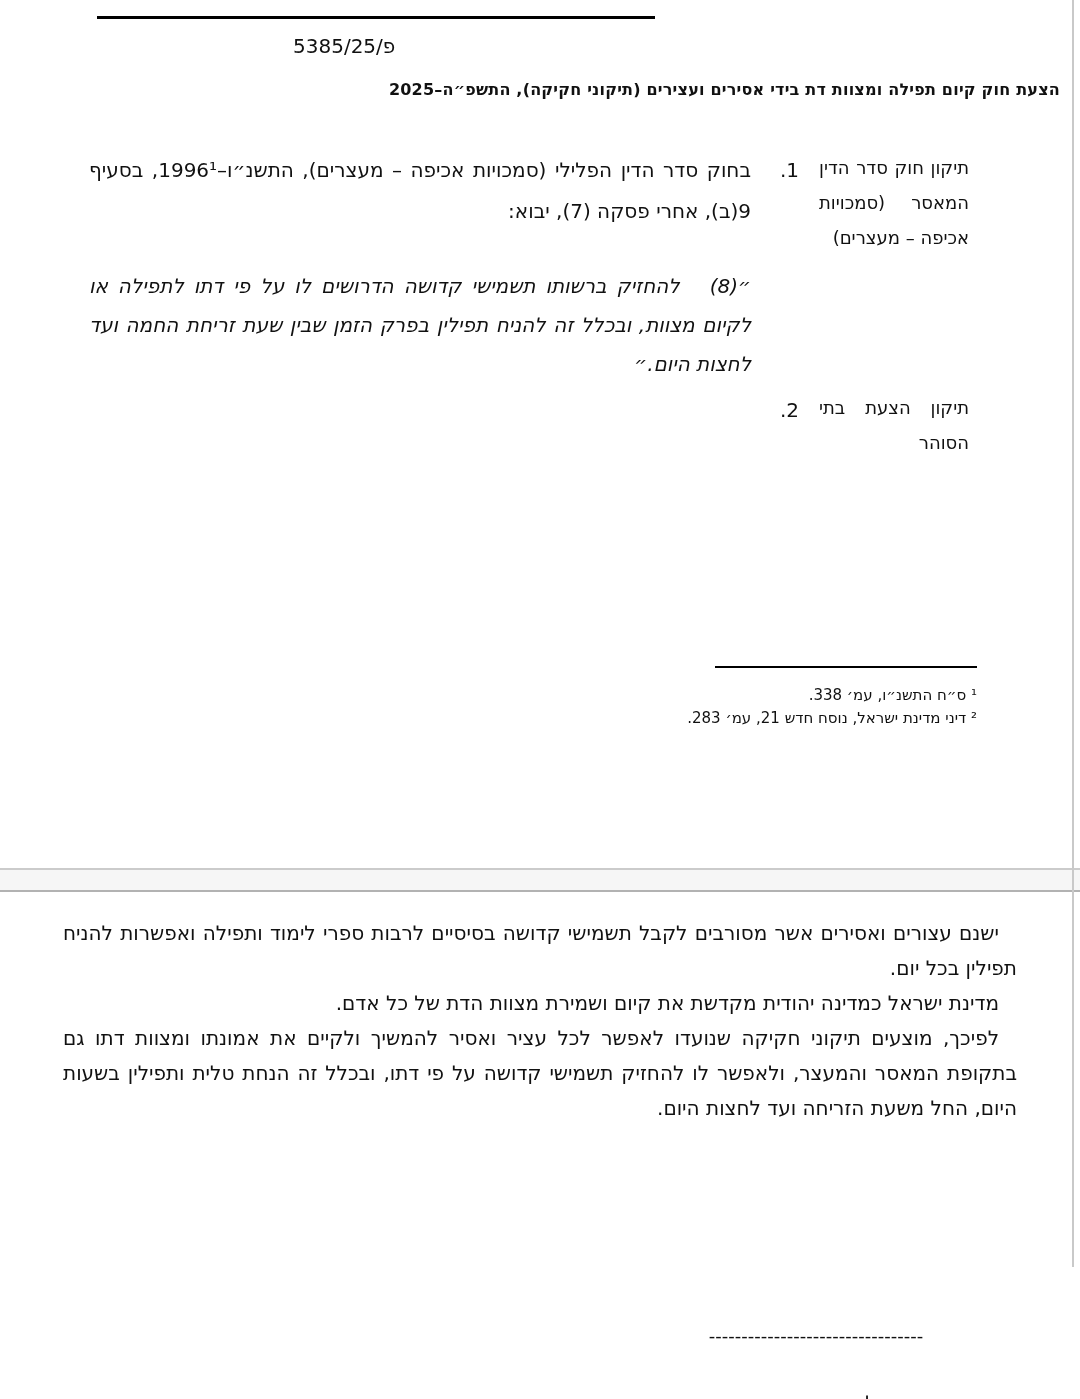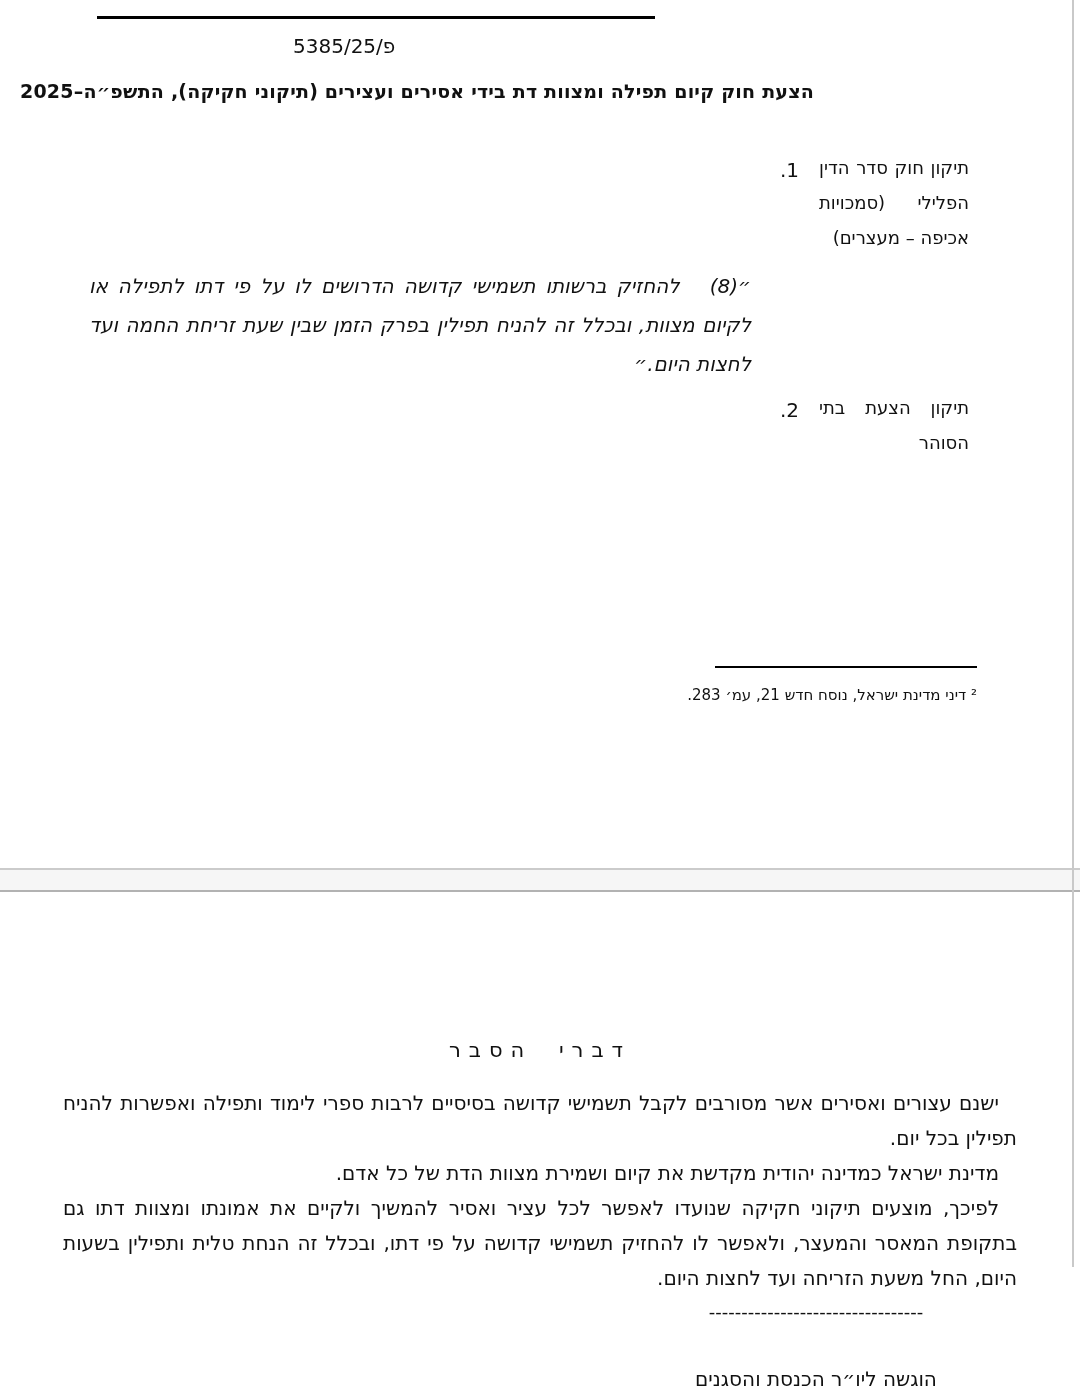--- a/index.html
+++ b/index.html
@@ -7,22 +7,22 @@
     width:1080px;height:1399px;position:relative;overflow:hidden;
     font-family:"DejaVu Sans","Liberation Sans",sans-serif;
     color:#111;direction:rtl;
   }
   #viewport{position:relative;width:1080px;height:1267px;background:#fff;}
 
   
   #page1{position:relative;height:868px;background:#fff;}
   .top-rule{position:absolute;top:16px;left:97px;width:558px;height:3px;background:#000;}
   .doc-number{position:absolute;top:34px;left:293px;font-size:20px;direction:rtl;}
-  .law-title{position:absolute;top:80px;left:20px;right:20px;text-align:left;
-             font-weight:bold;font-size:19px;letter-spacing:.2px;}
+  .law-title{position:absolute;top:80px;left:4px;right:20px;text-align:right;
+             font-weight:bold;font-size:16px;letter-spacing:.2px;}
   .law-table{position:absolute;top:150px;right:111px;left:89px;}
   .law-row{display:flex;gap:20px;}
   .note-col{width:150px;flex:0 0 150px;font-size:18px;line-height:35px;text-align:justify;}
   .num-col{width:28px;flex:0 0 28px;font-size:20px;line-height:41px;text-align:right;}
   .body-col{flex:1;font-size:20px;line-height:41px;text-align:justify;}
   .law-quote{margin:12px 218px 4px 0;font-size:20px;line-height:39px;text-align:justify;font-style:italic;}
   .row-2{margin-top:6px;}
   .quote-2{margin-top:12px;}
 
   .footnotes{position:absolute;top:666px;right:103px;left:0;text-align:right;}
@@ -53,43 +53,44 @@
 <div id="viewport">
 
   <div id="page1">
     <div class="top-rule"></div>
     <div class="doc-number">פ/5385/25</div>
     <div class="law-title">הצעת חוק קיום תפילה ומצוות דת בידי אסירים ועצירים (תיקוני חקיקה), התשפ״ה–2025</div>
 
     <div class="law-table">
 
       <div class="law-row">
-        <div class="note-col">תיקון חוק סדר הדין הפלילי (סמכויות אכיפה – מעצרים)</div>
+        <div class="note-col">תיקון חוק סדר הדין המאסר (סמכויות אכיפה – מעצרים)</div>
         <div class="num-col">1.</div>
+        <div class="body-col">בחוק סדר הדין הפלילי (סמכויות אכיפה – מעצרים), התשנ״ו–1996¹, בסעיף 9(ב), אחרי פסקה (7), יבוא:</div>
       </div>
 
       <div class="law-quote">״(8)&nbsp;&nbsp; להחזיק ברשותו תשמישי קדושה הדרושים לו על פי דתו לתפילה או לקיום מצוות, ובכלל זה להניח תפילין בפרק הזמן שבין שעת זריחת החמה ועד לחצות היום.״</div>
 
       <div class="law-row row-2">
         <div class="note-col">תיקון הצעת בתי הסוהר</div>
         <div class="num-col">2.</div>
       </div>
 
     </div>
 
     <div class="footnotes">
       <div class="fn-rule"></div>
+      <div class="fn">¹ ס״ח התשנ״ו, עמ׳ 338.</div>
       <div class="fn">² דיני מדינת ישראל, נוסח חדש 21, עמ׳ 283.</div>
     </div>
   </div>
 
   <div id="page-band"></div>
 
   <div id="page2">
-    <h2 class="explain-heading">דברי הסבר</h2>
 
     <div class="explain-paragraphs">
       <p>ישנם עצורים ואסירים אשר מסורבים לקבל תשמישי קדושה בסיסיים לרבות ספרי לימוד ותפילה ואפשרות להניח תפילין בכל יום.</p>
       <p>מדינת ישראל כמדינה יהודית מקדשת את קיום ושמירת מצוות הדת של כל אדם.</p>
       <p>לפיכך, מוצעים תיקוני חקיקה שנועדו לאפשר לכל עציר ואסיר להמשיך ולקיים את אמונתו ומצוות דתו גם בתקופת המאסר והמעצר, ולאפשר לו להחזיק תשמישי קדושה על פי דתו, ובכלל זה הנחת טלית ותפילין בשעות היום, החל משעת הזריחה ועד לחצות היום.</p>
     </div>
 
     <div class="signature">
       <div class="sig-dashes" dir="ltr">---------------------------------</div>
       <div class="sig-text">הוגשה ליו״ר הכנסת והסגנים</div>

